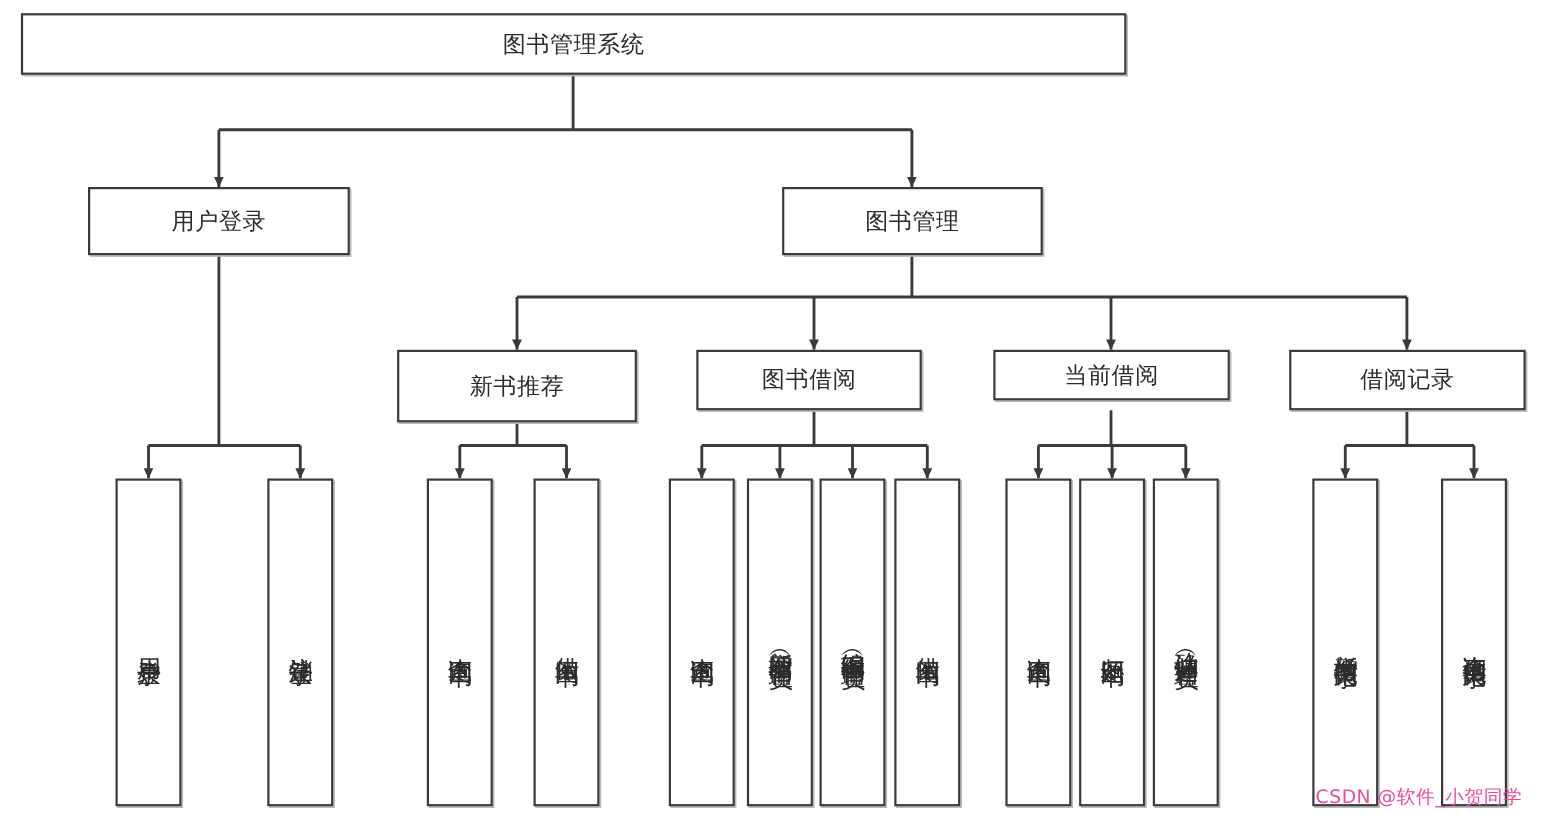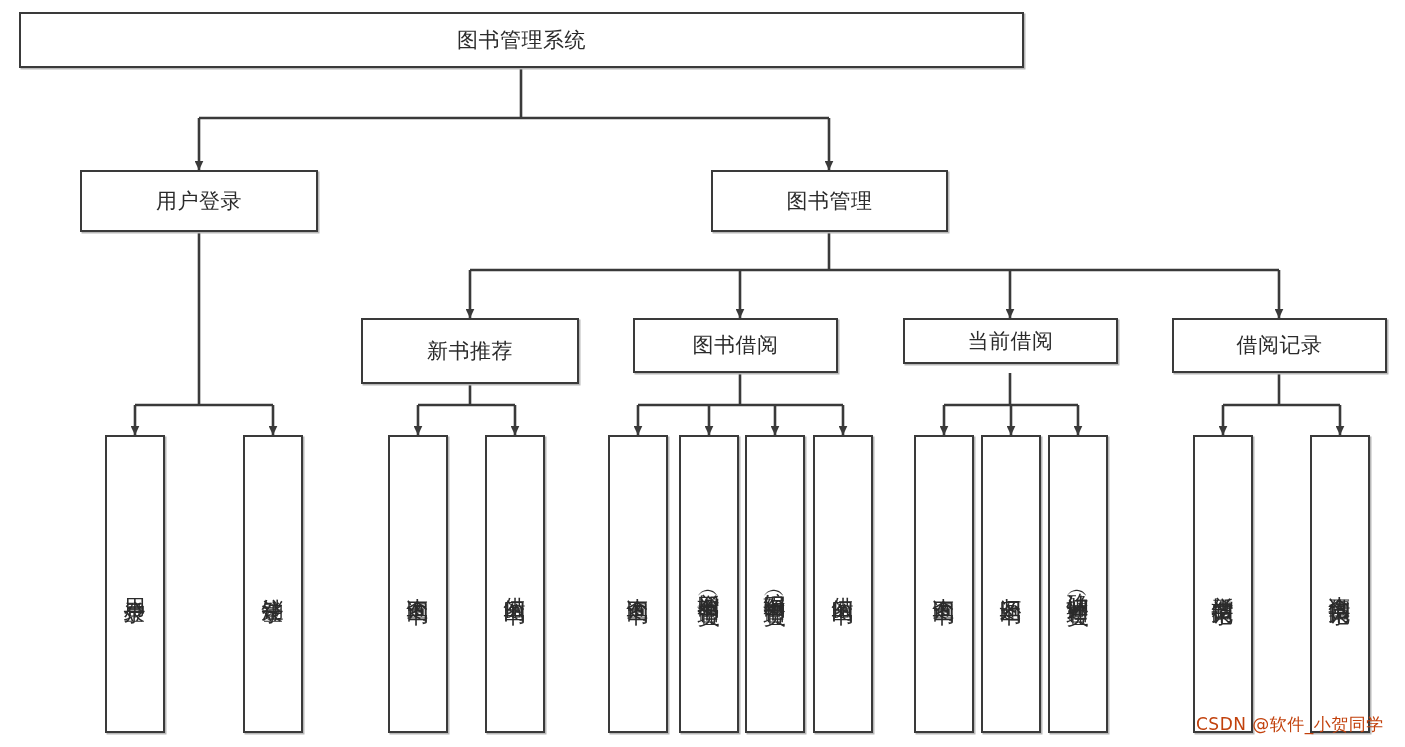--- a/index.html
+++ b/index.html
@@ -57,21 +57,21 @@
     writing-mode: vertical-rl;
     text-orientation: upright;
     font-size: 22px;
     line-height: 1.05;
     letter-spacing: 2px;
     white-space: normal;
     max-height: 100%;
   }
   .watermark {
     position: absolute;
-    color: #c2410c;
+    color: #ec4899;
     font-size: 17px;
     letter-spacing: 0.5px;
     white-space: nowrap;
     user-select: none;
   }
 </style>
 </head>
 <body>
 
 <div id="diagram-root">

